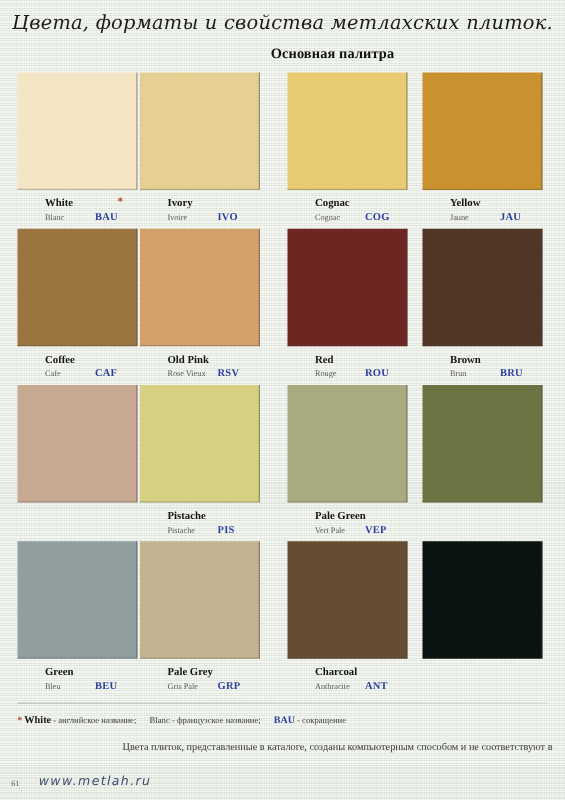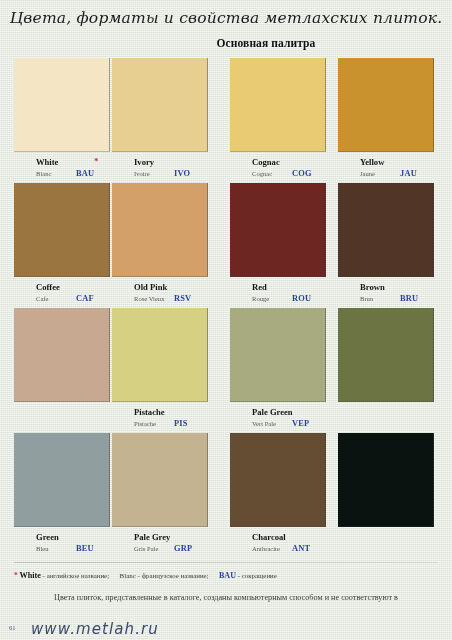--- a/index.html
+++ b/index.html
@@ -175,21 +175,21 @@
     font-size: 8px;
     color: #2b3f9e;
   }
   .legend .sep { display: inline-block; width: 7px; }
 
   .disclaimer {
     position: absolute;
     left: 10px;
     top: 592px;
     width: 432px;
-    text-align: center;
+    text-align: right;
     font-family: "Liberation Serif", serif;
     font-size: 8.2px;
     color: #3a3a37;
     line-height: 12px;
   }
 
   .footer-bar {
     position: absolute;
     left: 0;
     top: 620px;
@@ -202,21 +202,21 @@
     top: 4px;
     font-family: "Liberation Serif", serif;
     font-size: 6.5px;
     color: #4c5b82;
   }
   .site {
     position: absolute;
     left: 31px;
     top: 0px;
     font-family: "DejaVu Sans", sans-serif;
-    font-size: 15px;
+    font-size: 10px;
     font-style: italic;
     letter-spacing: 1.1px;
     color: #3c4a6b;
   }
 </style>
 </head>
 <body>
 
 <div class="paper-texture"></div>
 

